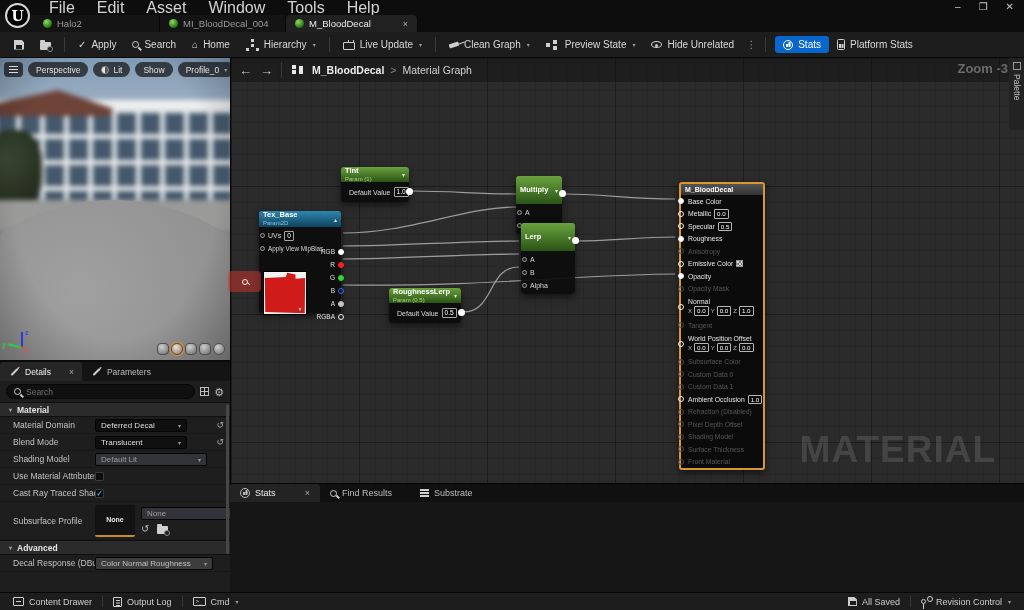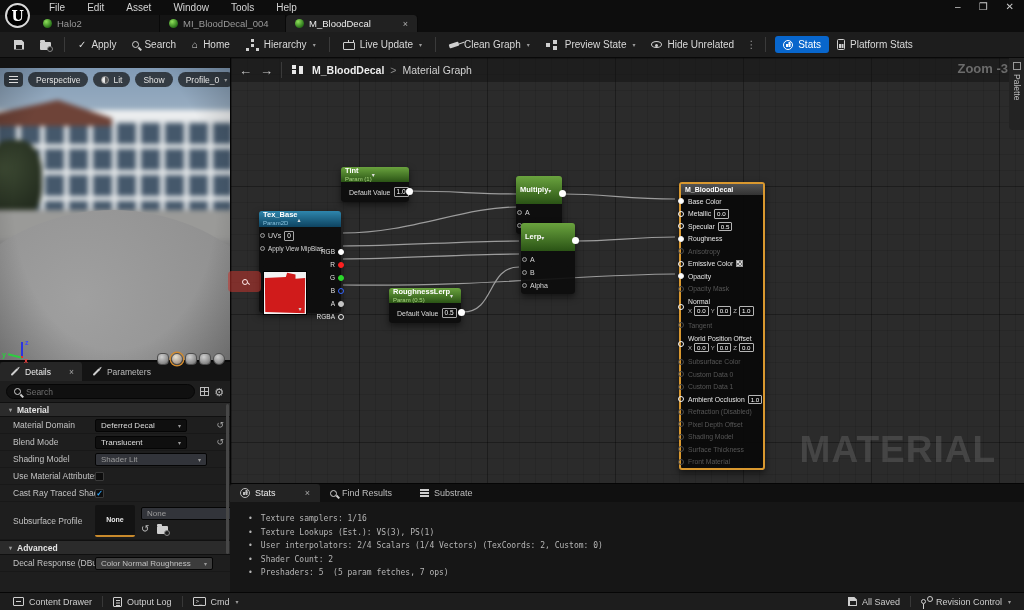--- a/index.html
+++ b/index.html
@@ -3,21 +3,21 @@
 <meta charset="utf-8">
 <style>
   *{box-sizing:border-box;margin:0;padding:0}
   body{background:#000;font-family:"Liberation Sans",sans-serif}
   #app{position:relative;width:1024px;height:610px;background:#141414;overflow:hidden;color:#cfcfcf}
 
   
   .titlebar{position:absolute;left:0;top:0;width:100%;height:15px;background:#0d0d0d}
   .logo{position:absolute;left:5px;top:3px;width:25px;height:25px;border:2px solid #d9d9d9;border-radius:50%;background:#000;z-index:9;display:flex;align-items:center;justify-content:center;color:#fff;font-weight:bold;font-size:14px;font-family:"DejaVu Serif",serif}
   .menu{position:absolute;left:38px;top:0;height:15px;display:flex;align-items:center}
-  .menu-item{padding:0 11px;font-size:10px;color:#d4d4d4}
+  .menu-item{padding:0 11px;font-size:16px;color:#d4d4d4}
   .win-controls{position:absolute;right:10px;top:1px;display:flex;gap:18px;color:#c9c9c9;font-size:10px}
   .win-controls span{cursor:default}
 
   
   .tabrow{position:absolute;left:34px;top:15px;right:0;height:17px;background:#0d0d0d;display:flex}
   .tab{display:flex;align-items:center;gap:5px;padding:0 9px;font-size:9.5px;color:#9a9a9a;background:#141414;border-right:1px solid #090909;width:126px}
   .tab.active{background:#212121;color:#ececec;border-radius:4px 4px 0 0;width:132px}
   .tab-ico{width:9px;height:9px;border-radius:50%;background:radial-gradient(circle at 35% 30%,#8fe05a,#2f7a1d 65%,#173c0d);flex:none}
   .tab-close{margin-left:auto;color:#b0b0b0;font-size:9px}
 
@@ -64,21 +64,21 @@
   .i-branch{width:5px;height:5px;border:1.2px solid #cfcfcf;border-radius:50%;margin-right:5px}
   .i-branch::before{content:"";position:absolute;left:1.2px;top:4px;width:1.2px;height:5px;background:#cfcfcf}
   .i-branch::after{content:"";position:absolute;left:5px;top:-4px;width:4px;height:4px;border:1.2px solid #cfcfcf;border-radius:50%}
   .i-burger{width:9px;height:1.5px;background:#dcdcdc;box-shadow:0 3px 0 #dcdcdc,0 6px 0 #dcdcdc;margin-bottom:6px}
   .i-halfcircle{width:8px;height:8px;border-radius:50%;background:linear-gradient(90deg,#e8e8e8 50%,#555 50%);border:1px solid #999}
   .i-bcrumb{width:4px;height:4px;background:#e8e8e8;box-shadow:7px 0 0 #e8e8e8,7px -4px 0 #e8e8e8,0 -4px 0 rgba(232,232,232,.0);margin:4px 10px 0 0}
   .i-bcrumb::before{content:"";position:absolute;left:0;top:-5px;width:4px;height:4px;background:#e8e8e8}
   .i-palette{width:8px;height:8px;border:1px solid #9a9a9a;margin:0 auto}
 
   
-  .viewport{position:absolute;left:0;top:68px;width:230px;height:302px;background:#8d8d8d;overflow:hidden}
+  .viewport{position:absolute;left:0;top:58px;width:230px;height:302px;background:#8d8d8d;overflow:hidden}
   .vp-photo{position:absolute;left:-8px;right:-8px;top:-6px;height:170px;filter:blur(2.5px)}
   .vp-sky{position:absolute;inset:0;background:linear-gradient(180deg,#7e98b4 0%,#a9bac8 45%,#cdd4d9 100%)}
   .vp-bldg{position:absolute;left:0;right:0;top:56px;height:100px;background:
     repeating-linear-gradient(180deg,#e3e6e8 0 5px,rgba(227,230,232,0) 5px 26px),
     repeating-linear-gradient(90deg,#dfe3e6 0 5px,#45586b 5px 24px);}
   .vp-bldg-top{position:absolute;left:0;right:0;top:48px;height:12px;background:#edeff0;border-bottom:2px solid #2e3a46}
   .vp-roof{position:absolute;left:0;top:38px;width:120px;height:26px;background:#6e4338;clip-path:polygon(0 55%,55% 0,100% 70%,100% 100%,0 100%)}
   .vp-trees{position:absolute;left:-6px;top:78px;width:56px;height:80px;background:radial-gradient(circle at 30% 35%,#3d4a33,#242d1f 70%);border-radius:40%}
   .vp-ground{position:absolute;left:0;right:0;top:148px;height:30px;background:#9a9a98}
   .vp-sphere{position:absolute;left:-92px;top:142px;width:410px;height:410px;border-radius:50%;background:radial-gradient(circle at 42% 22%,#a0a0a0,#8a8a8a 55%,#6d6d6d 95%)}
@@ -139,21 +139,21 @@
   .g-crumb .sep{color:#8a8a8a}
   .g-crumb .page{color:#d2d2d2}
   .g-zoom{position:absolute;right:16px;top:3px;color:#6b6b6b;font-weight:bold;font-size:13px;z-index:6}
   .g-watermark{position:absolute;right:28px;bottom:12px;font-size:37px;font-weight:bold;letter-spacing:1px;color:rgba(200,200,200,.17);z-index:1}
   .palette-tab{position:absolute;right:0;top:58px;width:15px;height:72px;background:#232323;border-radius:0 0 0 4px;z-index:8;display:flex;flex-direction:column;align-items:center;gap:4px;padding-top:4px}
   .palette-lab{writing-mode:vertical-rl;font-size:8.5px;color:#bdbdbd}
   .wires{position:absolute;inset:0;z-index:2;pointer-events:none}
 
   
   .node{position:absolute;z-index:4;border-radius:3px;box-shadow:0 3px 7px rgba(0,0,0,.55);font-size:7px}
-  .n-head{display:flex;align-items:center;justify-content:flex-start;padding:1px 4px;border-radius:3px 3px 0 0;color:#fff}
+  .n-head{display:flex;align-items:center;justify-content:space-between;padding:1px 4px;border-radius:3px 3px 0 0;color:#fff}
   .n-head .t{font-weight:bold;font-size:7.5px;line-height:8px}
   .n-head .s{font-size:6px;line-height:7px;opacity:.85}
   .n-head.green{background:linear-gradient(180deg,#6aa33e,#2a5315)}
   .n-head.blue{background:linear-gradient(180deg,#2e86ad,#0e4360)}
   .n-head .s.g{color:#b9e58f}
   .n-head .s.b{color:#9bd4ef}
   .n-chev{color:#e0e0e0;font-size:6px}
   .n-body{background:rgba(12,12,12,.92);border-radius:0 0 3px 3px;position:relative;padding:2px 0}
   .n-row{display:flex;align-items:center;gap:3px;height:13px;padding:0 5px;color:#d9d9d9;white-space:nowrap}
   .inpin{width:5px;height:5px;border-radius:50%;border:1px solid #9a9a9a;background:#1c1c1c;margin-left:-8px;flex:none}
@@ -392,21 +392,21 @@
             <span>Translucent</span>
             <span class="caret">▾</span>
           </span>
         </span>
       <span class="reset">↺</span>
     </div>
     <div class="d-row">
       <span class="d-label">Shading Model</span>
       <span class="d-ctrl">
           <span class="dropdown dis">
-            <span>Shader Lit</span>
+            <span>Default Lit</span>
             <span class="caret">▾</span>
           </span>
         </span>
     </div>
     <div class="d-row">
       <span class="d-label">Use Material Attributes</span>
       <span class="d-ctrl">
           <span class="chk"></span>
         </span>
     </div>
@@ -810,28 +810,20 @@
       </div>
       <div class="b-tab">
         <span class="i i-search"></span>
         <span>Find Results</span>
       </div>
       <div class="b-tab">
         <span class="i i-lines"></span>
         <span>Substrate</span>
       </div>
     </div>
-    <div class="stats-lines">
-
-    <div class="stat-line">Texture samplers: 1/16</div>
-        <div class="stat-line">Texture Lookups (Est.): VS(3), PS(1)</div>
-        <div class="stat-line">User interpolators: 2/4 Scalars (1/4 Vectors) (TexCoords: 2, Custom: 0)</div>
-        <div class="stat-line">Shader Count: 2</div>
-        <div class="stat-line">Preshaders: 5  (5 param fetches, 7 ops)</div>
-      </div>
   </div>
 
   <div class="statusbar">
     <span class="sb-btn">
         <span class="i i-drawer"></span>
         <span>Content Drawer</span>
       </span>
     <span class="sb-sep"></span>
     <span class="sb-btn">
         <span class="i i-log"></span>

